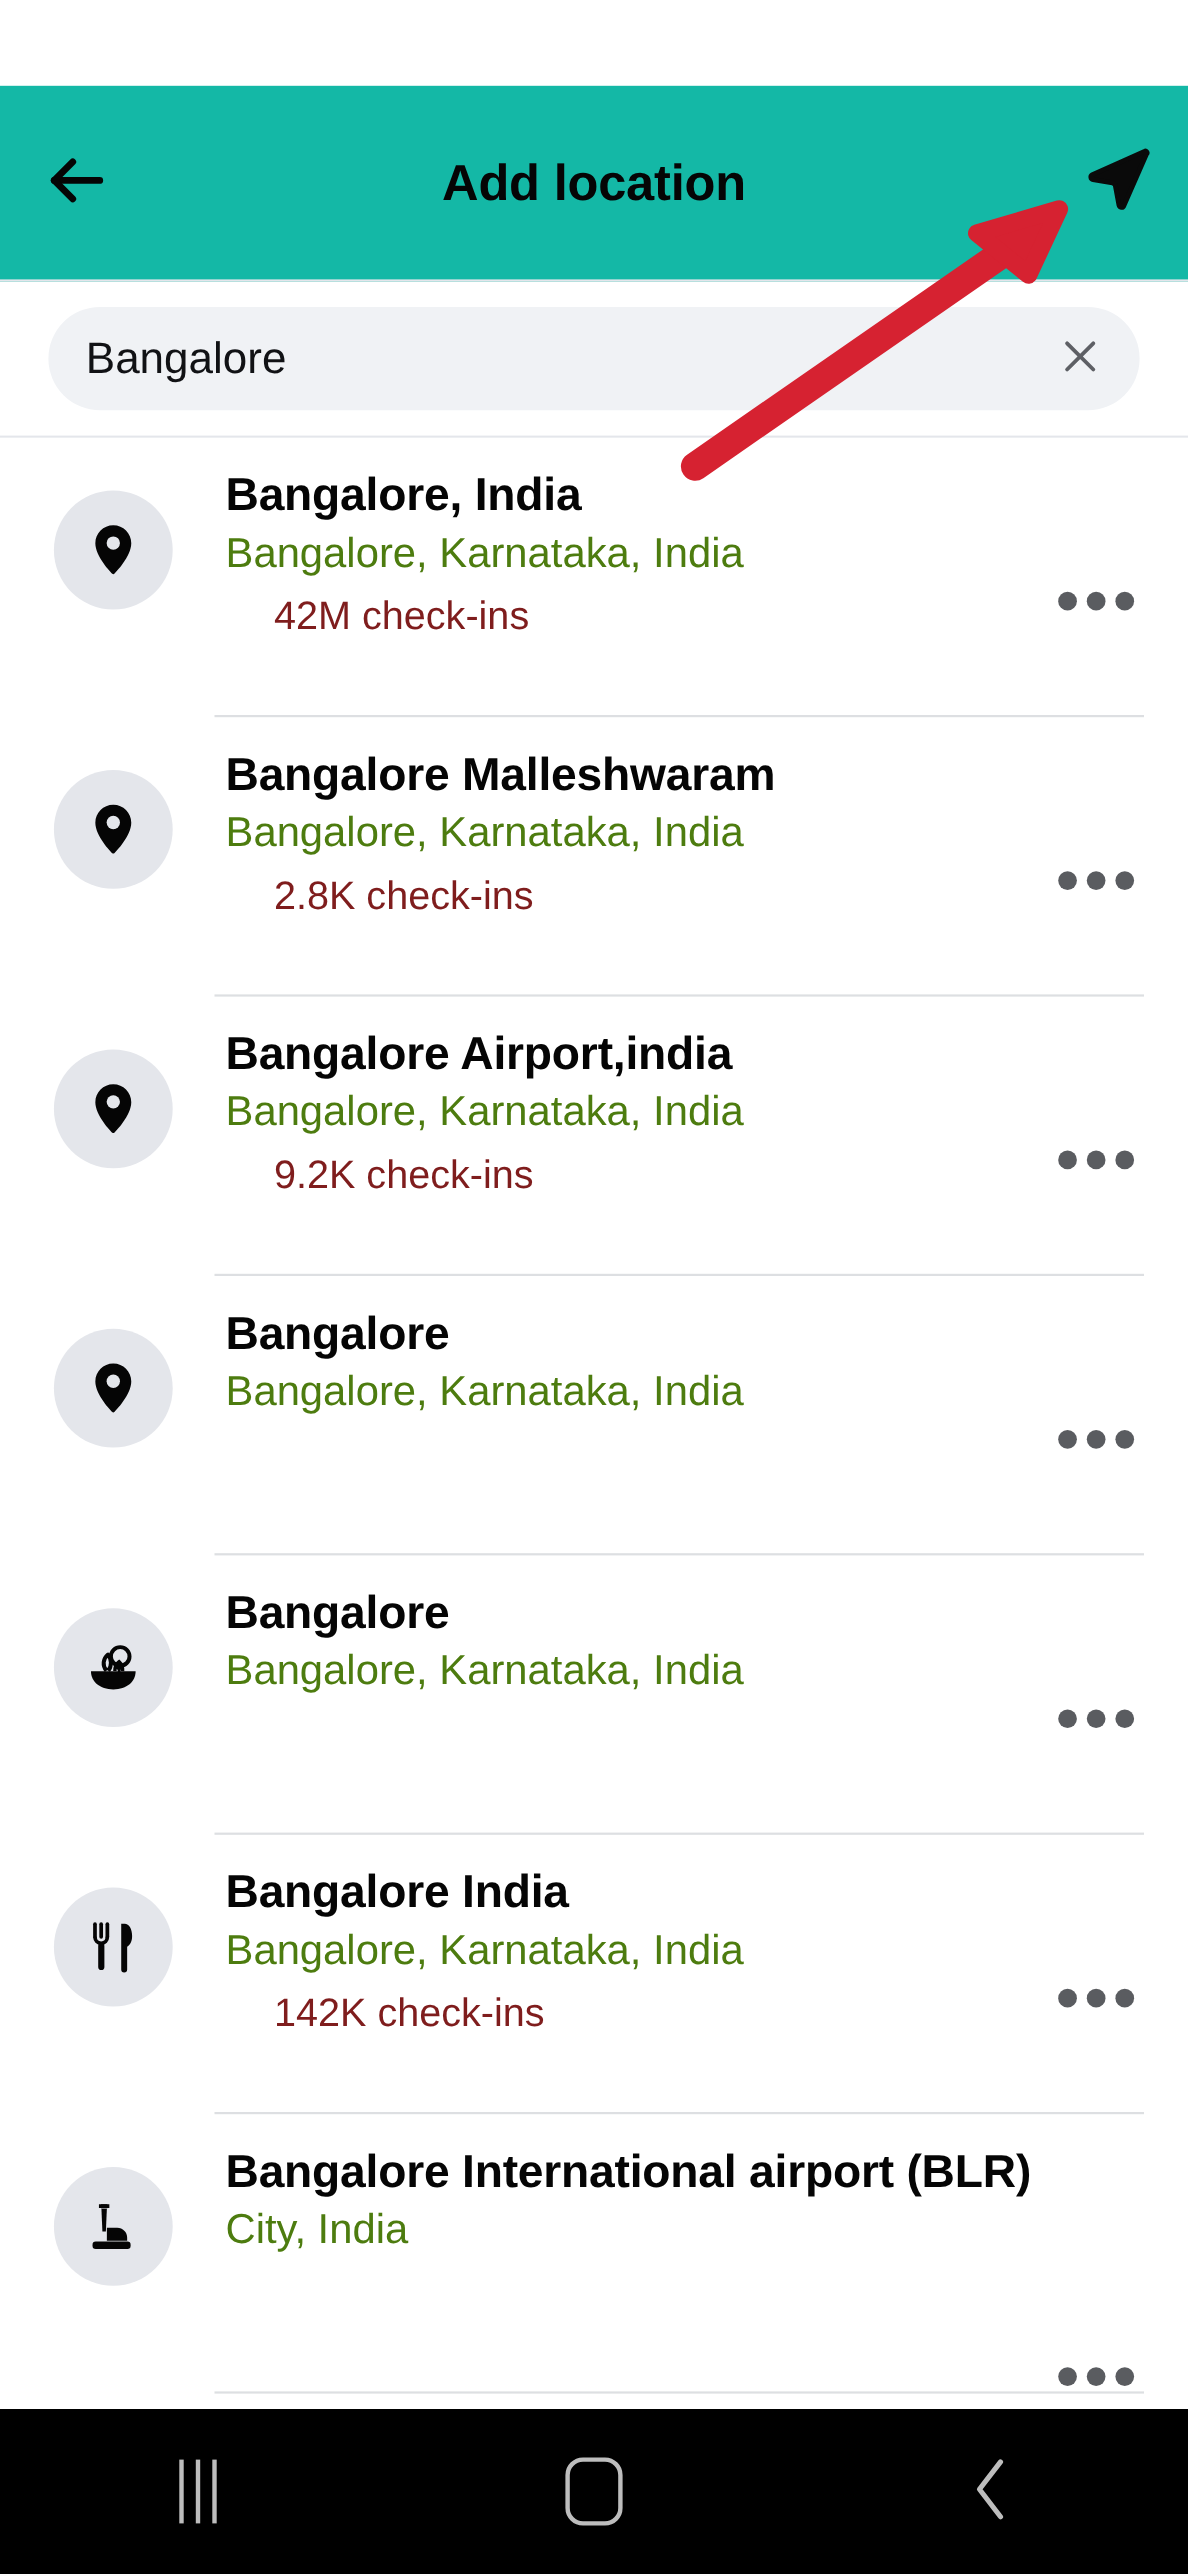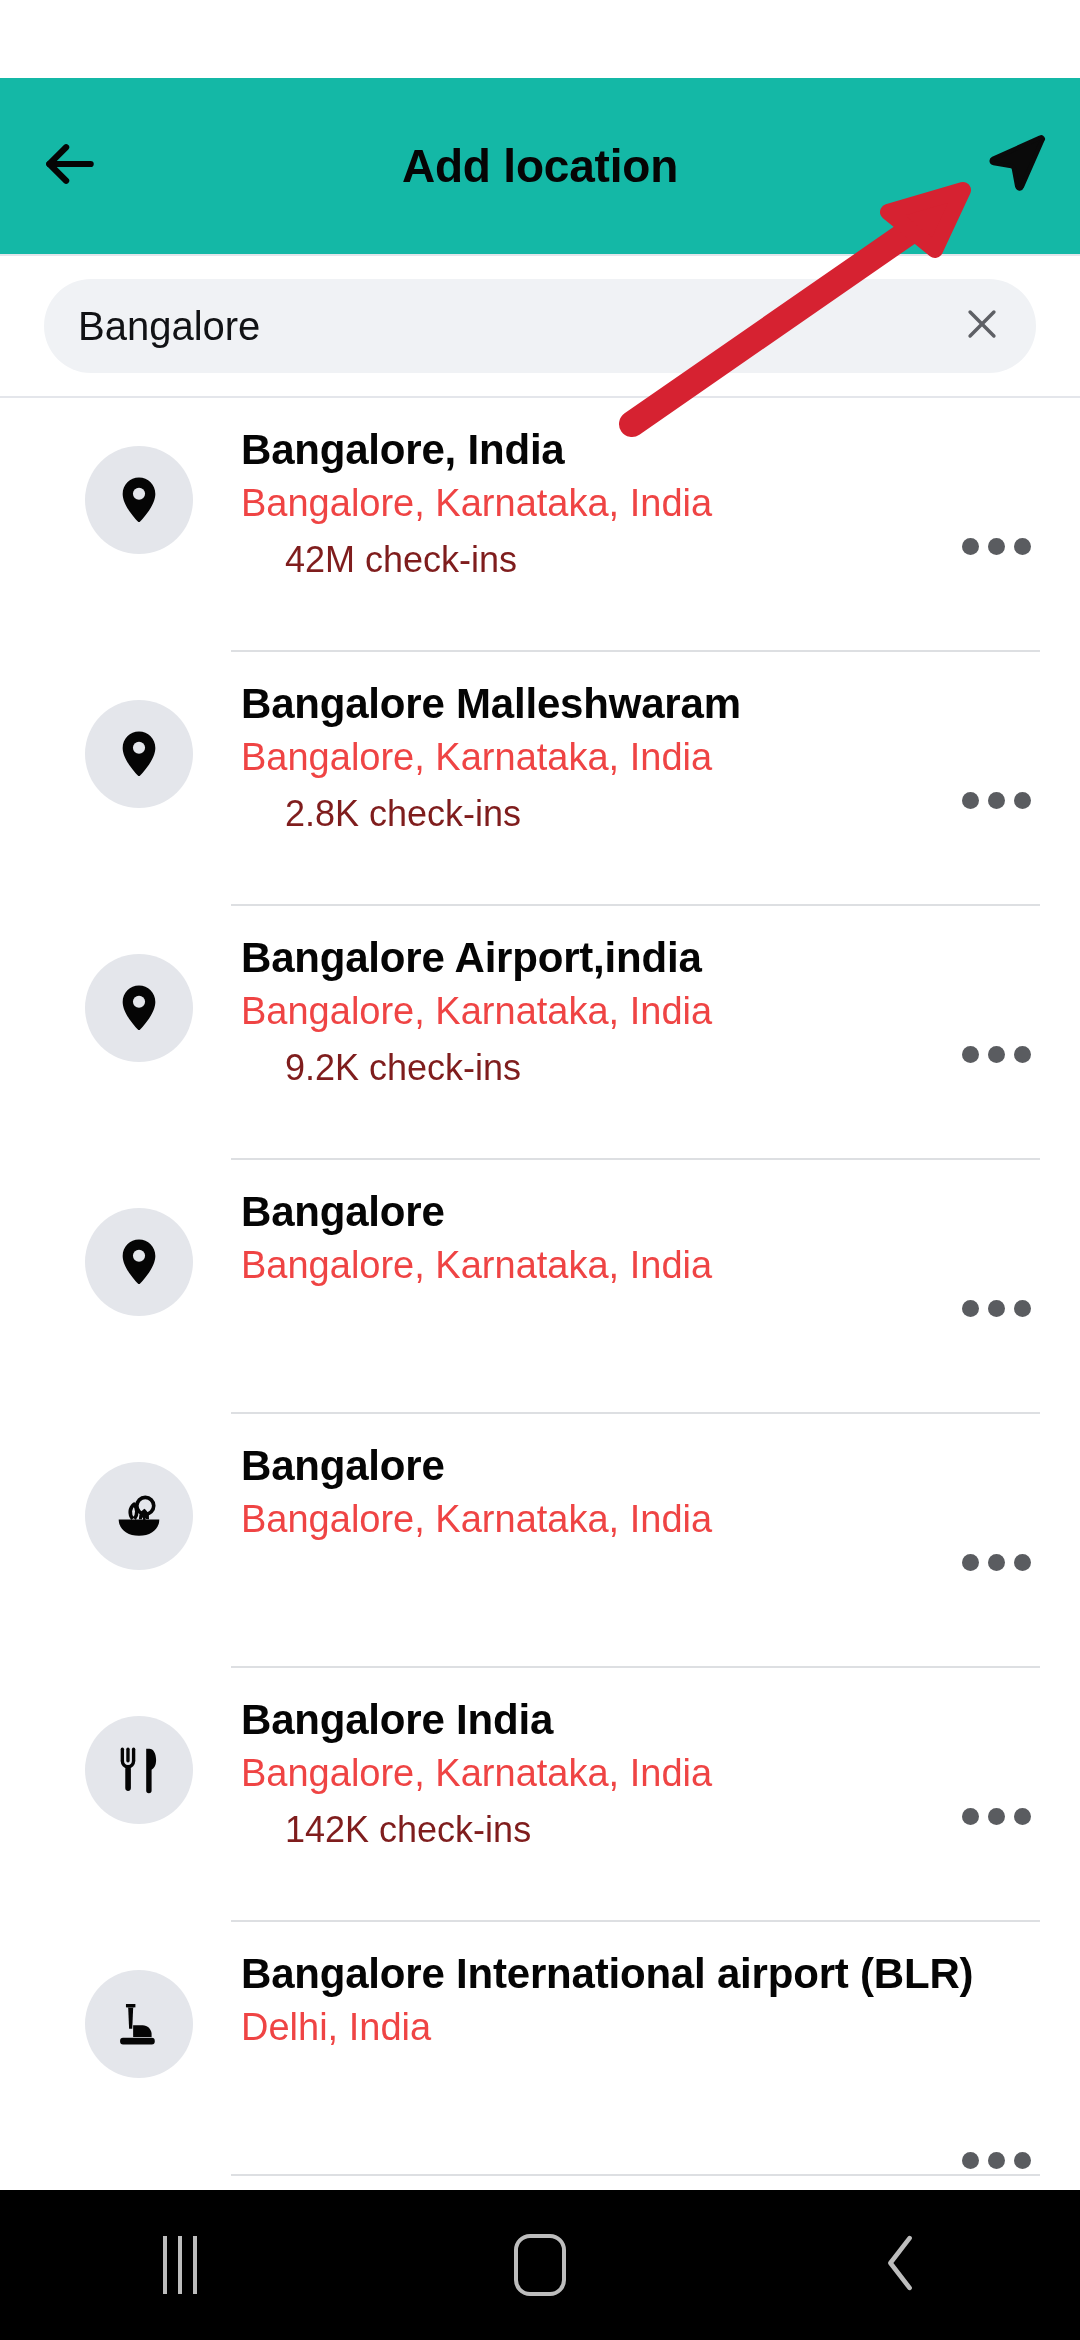--- a/index.html
+++ b/index.html
@@ -121,21 +121,21 @@
   .r-title {
     font-size: 42px;
     font-weight: bold;
     color: #050505;
     line-height: 1.22;
     letter-spacing: -0.2px;
     max-width: 770px;
   }
   .r-sub {
     font-size: 38px;
-    color: #ef4444;
+    color: #4d7c0f;
     line-height: 1.3;
     margin-top: 4px;
   }
   .r-meta {
     font-size: 36px;
     color: #7f1d1d;
     line-height: 1.3;
     margin-top: 8px;
     margin-left: 44px;
   }
@@ -153,21 +153,21 @@
     align-items: center;
     justify-content: center;
     gap: 9px;
   }
   .more-btn .dot {
     width: 17px; height: 17px;
     border-radius: 50%;
     background: #5a5c60;
     display: block;
   }
-  .row-wrap { position: relative; padding-left: 36px; }
+  .row-wrap { position: relative; }
 
   
   .annot {
     position: absolute;
     left: 0; top: 0;
     width: 1080px; height: 2340px;
     pointer-events: none;
     z-index: 50;
   }
 
@@ -399,21 +399,21 @@
               <path d="M8.3 1.7v1.3M7 3.1h2.6v1.6H7z" fill="#050505"></path>
               <path d="M7.2 4.9h2.2l-.4 9.2H7.6z" fill="#050505"></path>
               <path d="M6.2 3.1h4.2v1.5H6.2z" fill="#050505"></path>
               <path d="M9.4 12.5h4.2c2.2 0 4 1.8 4 4v1.3H9.4z" fill="#050505"></path>
               <rect x="3.6" y="18.1" width="15.4" height="3" rx="1.3" fill="#050505"></rect>
             </svg>
           </div>
         </div>
         <div class="text-col">
           <div class="r-title">Bangalore International airport (BLR)</div>
-          <div class="r-sub">Delhi, India</div>
+          <div class="r-sub">City, India</div>
           <div class="more-btn" style="top:182px">
             <span class="dot"></span>
             <span class="dot"></span>
             <span class="dot"></span>
           </div>
         </div>
       </div>
       <div class="row-divider"></div>
     </div>
 

